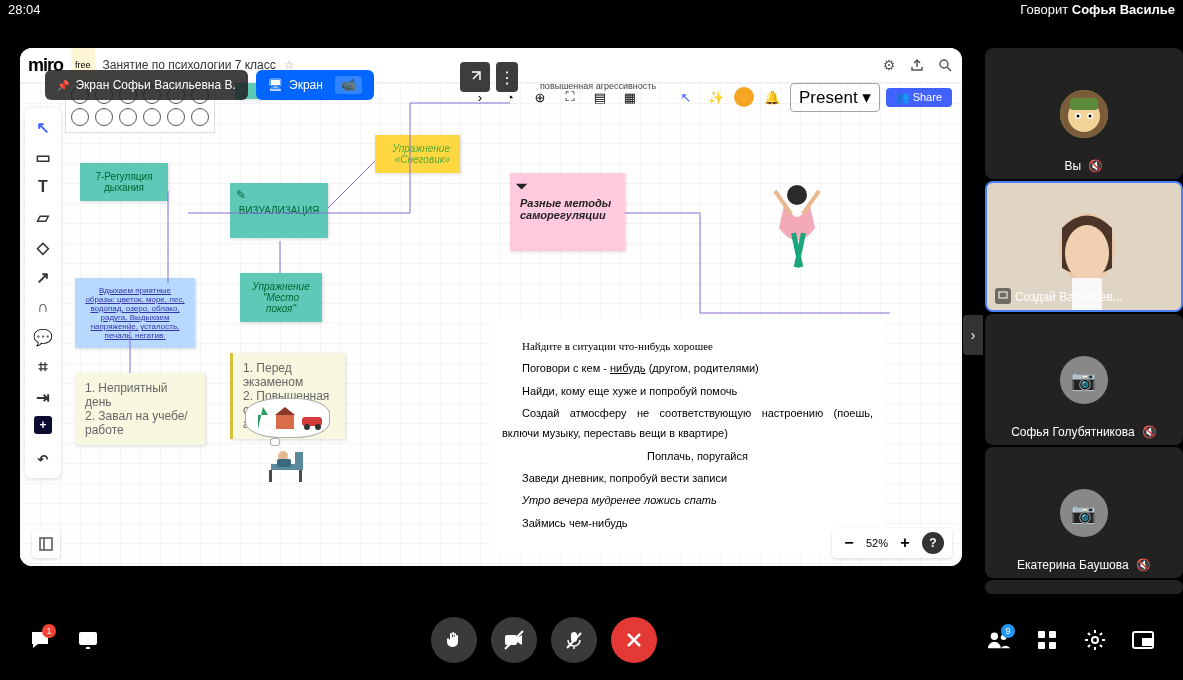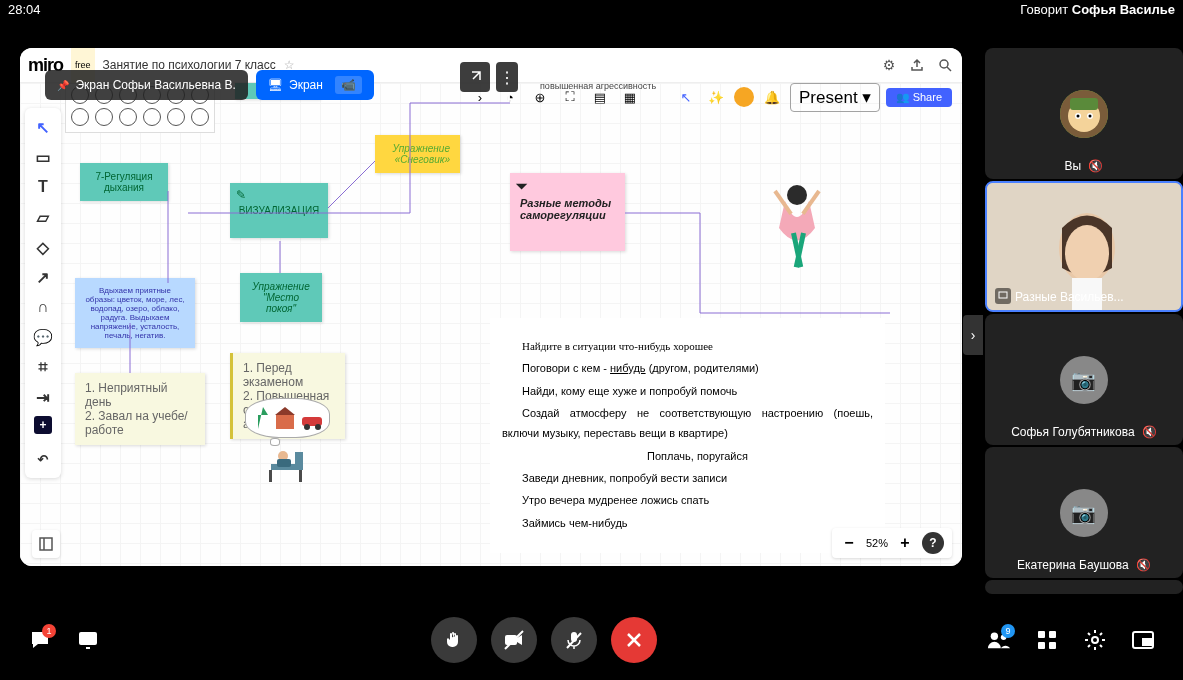--- a/index.html
+++ b/index.html
@@ -35,21 +35,21 @@
   .canvas { position: absolute; top: 35px; left: 0; right: 0; bottom: 0; background: #fefefe; background-image: linear-gradient(#f4f4f4 1px, transparent 1px), linear-gradient(90deg, #f4f4f4 1px, transparent 1px); background-size: 20px 20px; }
   
   .faces { position: absolute; top: 0; left: 45px; width: 150px; height: 50px; background: #fff; border: 1px solid #ddd; }
   .face-row { display: flex; justify-content: space-around; padding: 2px; }
   .face { width: 18px; height: 18px; border: 1px solid #555; border-radius: 50%; }
   
   .sticky { position: absolute; padding: 8px 10px; font-size: 10px; box-shadow: 1px 1px 3px rgba(0,0,0,0.15); }
   .sticky.teal { background: #5fc9b8; color: #063; }
   .sticky.yellow { background: #ffd740; color: #5a3; font-style: italic; }
   .sticky.pink { background: #ffc9de; color: #222; font-style: italic; font-weight: bold; }
-  .sticky.blue { background: #b8d9ff; color: #33a; }
+  .sticky.blue { background: #b8d9ff; color: #33a; text-decoration: underline; }
   .sticky.pale { background: #f8f8e0; color: #666; font-size: 12px; }
   
   .text-block { position: absolute; left: 470px; top: 235px; width: 395px; background: #fff; padding: 18px 12px; font-size: 11px; line-height: 1.85; }
   .text-block .line { margin-bottom: 2px; }
   .underline { text-decoration: underline; }
   
   .illustration { position: absolute; left: 735px; top: 90px; width: 85px; height: 130px; }
   .daydream { position: absolute; left: 225px; top: 315px; width: 95px; height: 90px; }
   .bubble { position: absolute; background: #fff; border: 1.5px solid #aaa; border-radius: 40%; }
   
@@ -222,21 +222,21 @@
       <div style="margin-top:16px;">Разные методы саморегуляции</div>
     </div>
 
     <div class="text-block">
       <div class="line" style="text-indent:20px;font-family:Liberation Serif, serif;">Найдите в ситуации что-нибудь хорошее</div>
       <div class="line" style="text-indent:20px;"><span>Поговори с кем - </span><span class="underline">нибудь</span><span> (другом, родителями)</span></div>
       <div class="line" style="text-indent:20px;">Найди, кому еще хуже и попробуй помочь</div>
       <div class="line" style="text-align:justify;text-indent:20px;">Создай атмосферу не соответствующую настроению (поешь, включи музыку, переставь вещи в квартире)</div>
       <div class="line" style="text-indent:20px;text-align:center;">Поплачь, поругайся</div>
       <div class="line" style="text-indent:20px;">Заведи дневник, попробуй вести записи</div>
-      <div class="line" style="text-indent:20px;">Утро вечера мудренее ложись спать</div>
+      <div class="line" style="text-indent:20px;font-style:italic;">Утро вечера мудренее ложись спать</div>
       <div class="line" style="text-indent:20px;">Займись чем-нибудь</div>
     </div>
 
     <div class="illustration">
       <svg viewBox="0 0 85 130">
         <circle cx="42" cy="22" r="10" fill="#2b2b2b"></circle>
         <path d="M30 28 Q42 60 54 28 L60 55 Q42 80 24 55 Z" fill="#f4a9b8"></path>
         <rect x="36" y="60" width="5" height="35" fill="#1aa67a" transform="rotate(-12 38 60)"></rect>
         <rect x="46" y="60" width="5" height="35" fill="#1aa67a" transform="rotate(12 48 60)"></rect>
         <rect x="18" y="18" width="4" height="28" fill="#e8b890" transform="rotate(-35 20 18)"></rect>
@@ -313,21 +313,21 @@
         <ellipse cx="100" cy="65" rx="28" ry="35" fill="#e8c8a8"></ellipse>
         <path d="M75 45 Q100 20 125 45 L125 85 Q100 100 75 85 Z" fill="#4a3528"></path>
         <ellipse cx="100" cy="70" rx="22" ry="28" fill="#f0d0b0"></ellipse>
         <rect x="85" y="95" width="30" height="36" fill="#f8f8f8"></rect>
       </svg>
     <div style="position:absolute;bottom:6px;left:8px;width:16px;height:16px;background:rgba(0,0,0,0.5);border-radius:3px;display:flex;align-items:center;justify-content:center;">
       <svg width="10" height="10" viewBox="0 0 10 10" fill="#fff">
           <rect x="1" y="1" width="8" height="6" stroke="#fff" fill="none"></rect>
         </svg>
     </div>
-    <div class="name" style="text-align:left;padding-left:28px;">Разные Васильев...</div>
+    <div class="name" style="text-align:left;padding-left:28px;">Создай Васильев...</div>
   </div>
   <div class="participant">
     <div class="avatar-circle">
         <span class="cam-icon">📷</span>
       </div>
     <div class="name"><span>Софья Голубятникова</span> <span class="mic-muted">🔇</span></div>
   </div>
   <div class="participant">
     <div class="avatar-circle">
         <span class="cam-icon">📷</span>

